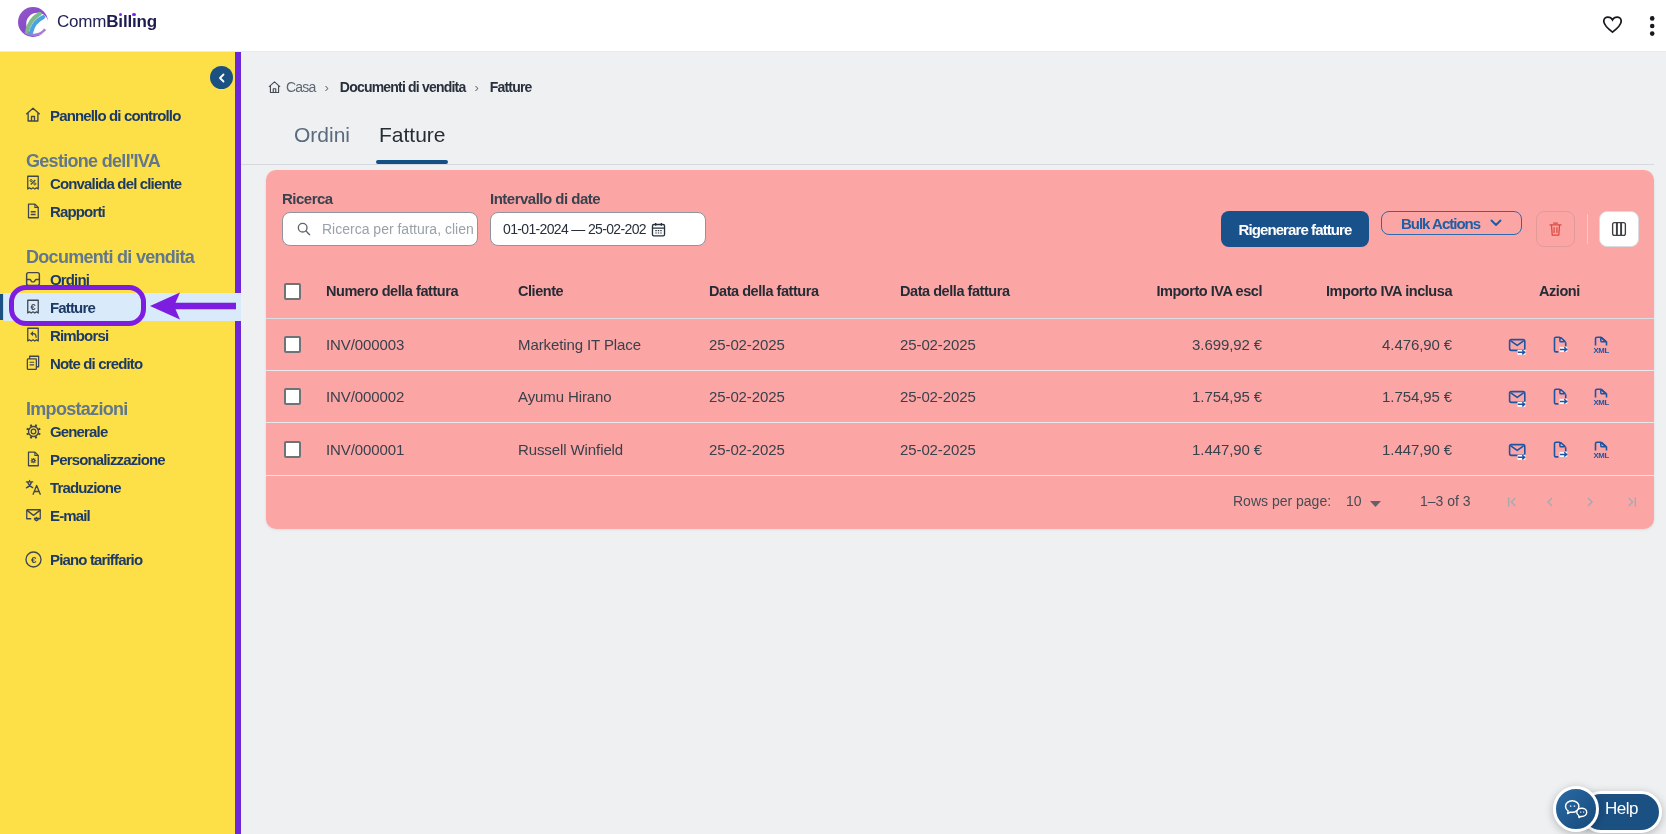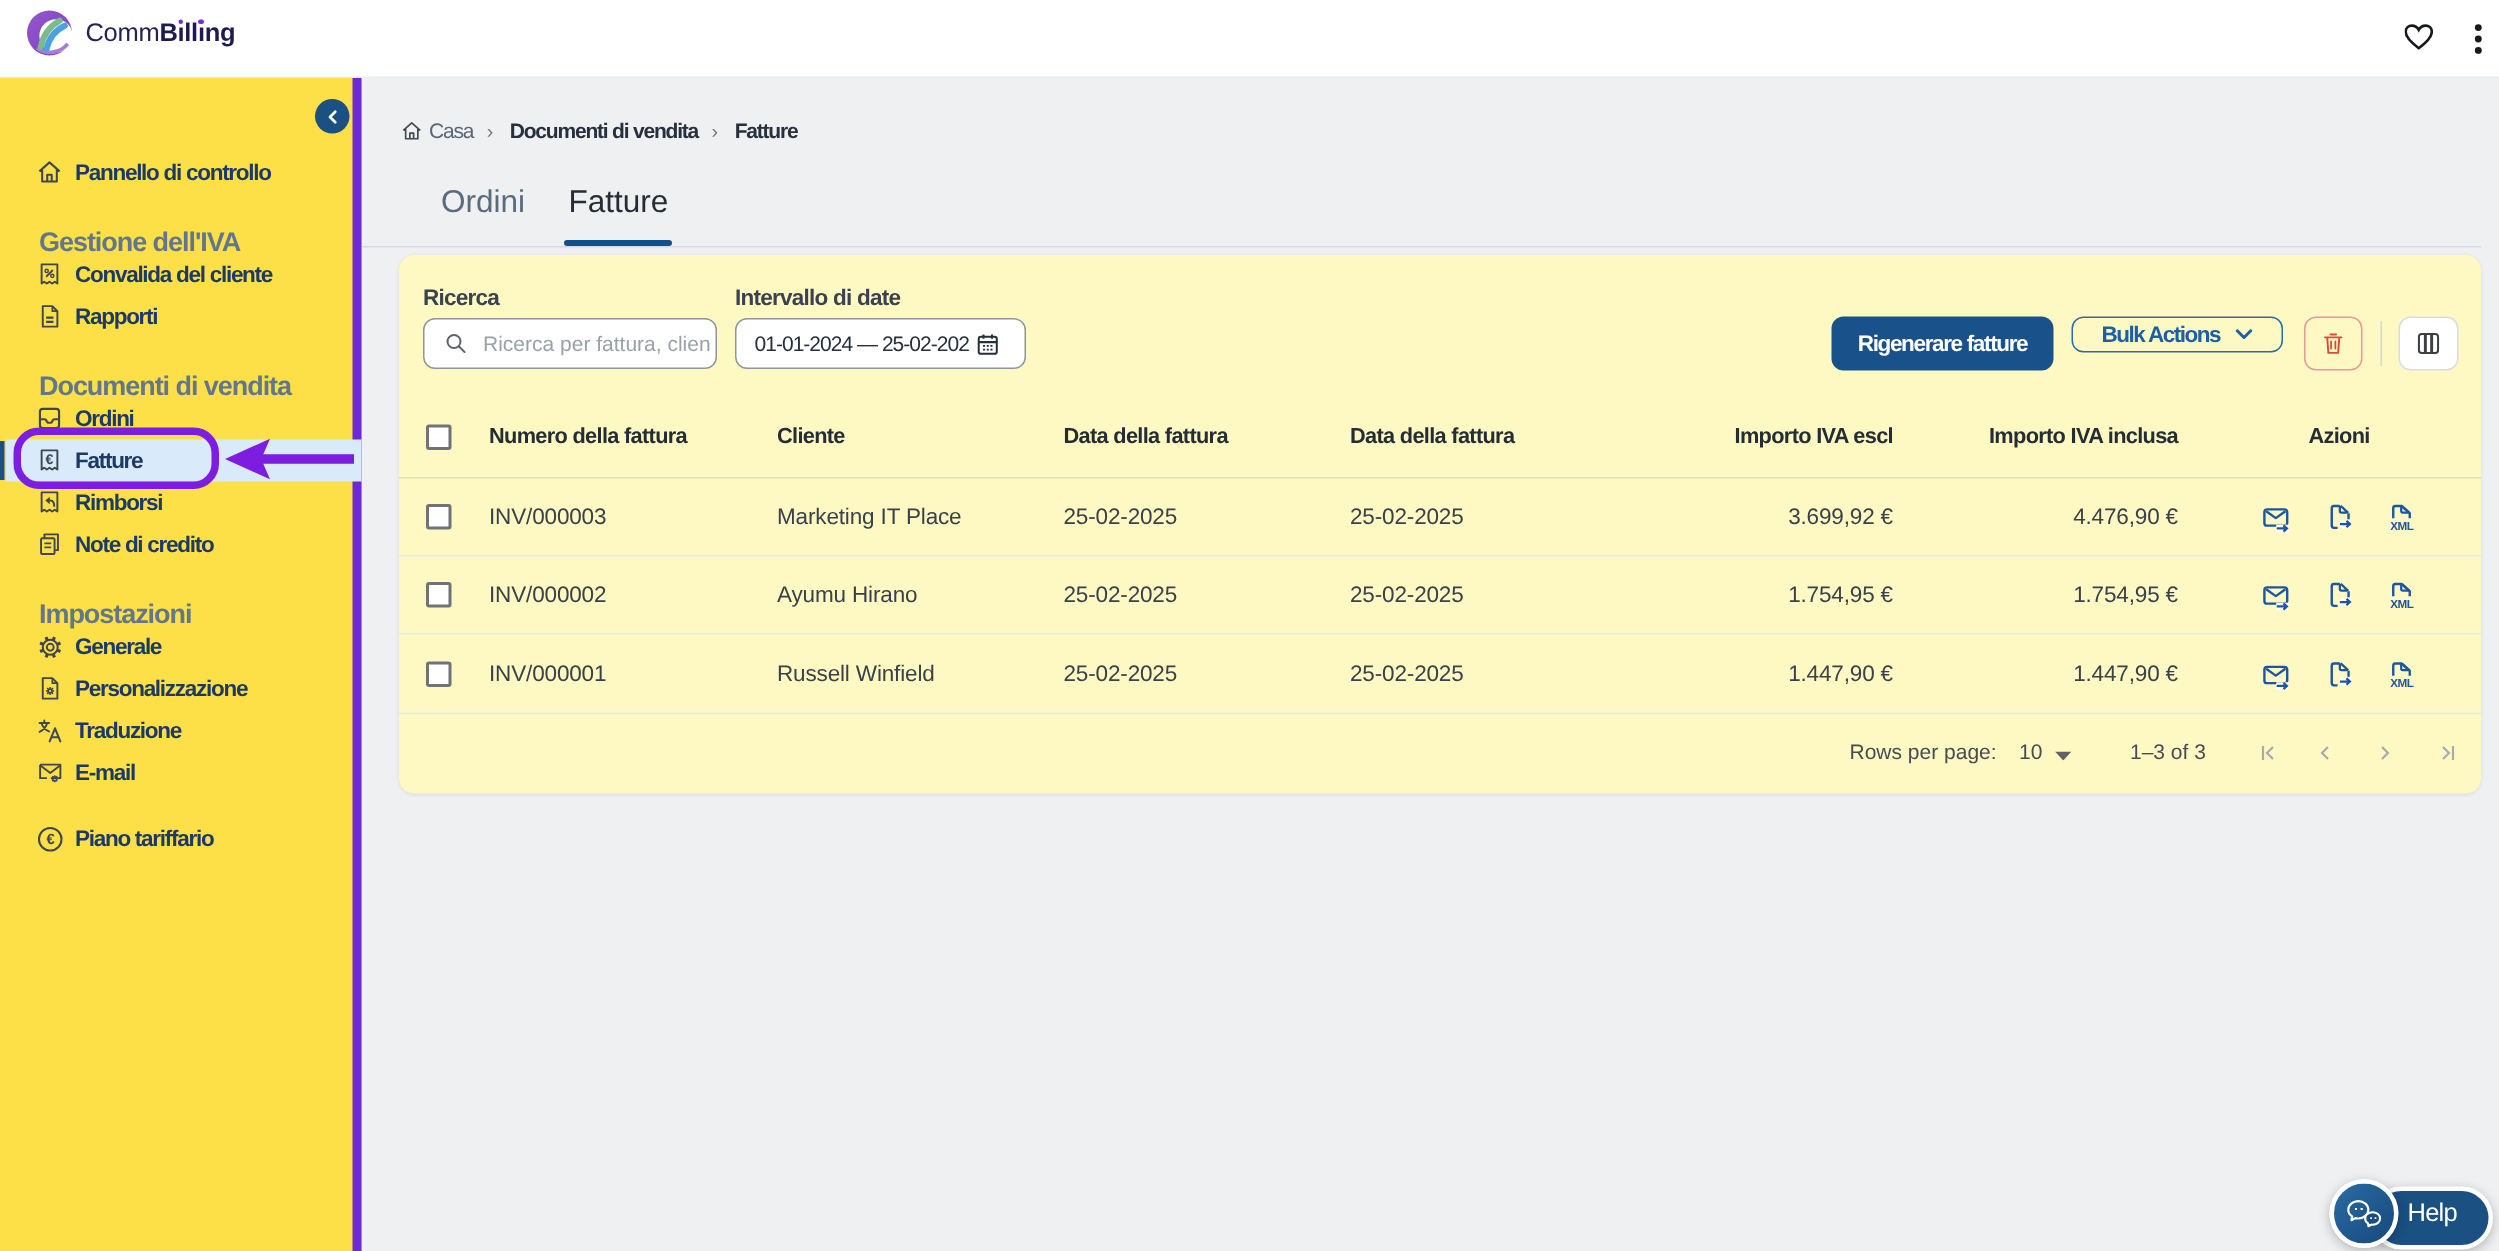--- a/index.html
+++ b/index.html
@@ -25,21 +25,21 @@
   #hlbar { position:absolute; left:0; top:242px; width:3px; height:26px; background:#1b5083; }
   #annotbox { position:absolute; left:9px; top:233px; width:137px; height:41px; border:5px solid #7d1de0; border-radius:17px; z-index:5; }
   
   #main { position:absolute; left:241px; top:52px; width:1425px; height:782px; }
   #breadcrumb { position:absolute; left:26px; top:25px; height:18px; display:flex; align-items:flex-end; font-size:14px; letter-spacing:-0.8px; color:#5d6774; }
   #breadcrumb .sep { margin:0 11px 0 9px; color:#75797e; font-size:13px; letter-spacing:0; }
   #breadcrumb .bold { font-weight:700; color:#27303c; }
   .tab { position:absolute; top:71px; font-size:21px; }
   #tabline { position:absolute; left:0; top:112px; width:1413px; height:1px; background:#d6dae0; }
   #tabunderline { position:absolute; left:135px; top:108px; width:72px; height:4px; border-radius:3px; background:#155084; }
-  #card { position:absolute; left:25px; top:118px; width:1388px; height:359px; background:#fef9c3; border-radius:10px; box-shadow:0 1px 3px rgba(0,0,0,.08); }
+  #card { position:absolute; left:25px; top:118px; width:1388px; height:359px; background:#fca5a5; border-radius:10px; box-shadow:0 1px 3px rgba(0,0,0,.08); }
   .flabel { position:absolute; top:20px; font-size:15px; font-weight:700; letter-spacing:-0.5px; color:#39424e; }
   .finput { position:absolute; top:42px; height:34px; border:1px solid #8f959c; border-radius:8px; background:#fff; display:flex; align-items:center; }
   
   .tline { position:absolute; left:0; width:1388px; height:1px; background:#e7e9ec; }
   .cell { position:absolute; font-size:15px; letter-spacing:-0.1px; color:#39414b; white-space:nowrap; }
   .hcell { font-weight:700; font-size:14.5px; letter-spacing:-0.45px; color:#242c35; }
   .r { text-align:right; }
   .cbx { position:absolute; left:18px; width:17px; height:17px; border:2px solid #6e7378; border-radius:2px; background:#fff; }
   
   #pager { position:absolute; left:0; top:305px; width:1388px; height:54px; font-size:15px; color:#454c54; }
@@ -212,21 +212,21 @@
   <div id="card">
     <div class="flabel" style="left:16px">Ricerca</div>
     <div class="finput" style="left:16px;width:196px">
       <svg width="16" height="16" viewBox="0 0 24 24" style="margin-left:13px">
           <circle cx="10" cy="10" r="6.5" fill="none" stroke="#5f6368" stroke-width="2"></circle>
           <path d="M15 15 L20.5 20.5" stroke="#5f6368" stroke-width="2" stroke-linecap="round"></path>
         </svg>
       <span style="margin-left:10px;font-size:14px;color:#9aa1a8;overflow:hidden;white-space:nowrap;width:152px">Ricerca per fattura, client</span>
     </div>
     <div class="flabel" style="left:224px">Intervallo di date</div>
-    <div class="finput" style="left:224px;width:194px">
+    <div class="finput" style="left:224px;width:216px">
       <span style="margin-left:12px;font-size:14px;letter-spacing:-0.65px;color:#272f3a;white-space:nowrap">01-01-2024 — 25-02-202</span>
       <svg width="17" height="17" viewBox="0 0 24 24" style="margin-left:4px">
           <rect x="3.5" y="5" width="17" height="16" rx="2" fill="none" stroke="#272f3a" stroke-width="1.9"></rect>
           <path d="M8 2.8 v4 M16 2.8 v4 M3.5 10 h17" stroke="#272f3a" stroke-width="1.9"></path>
           <path d="M7.5 13.5 h2 M11 13.5 h2 M14.5 13.5 h2 M7.5 17 h2 M11 17 h2 M14.5 17 h2" stroke="#272f3a" stroke-width="1.6"></path>
         </svg>
     </div>
 
     <div style="position:absolute;left:955px;top:41px;width:148px;height:36px;background:#19518a;border-radius:8px;color:#fff;font-weight:700;font-size:15px;letter-spacing:-0.9px;display:flex;align-items:center;justify-content:center">Rigenerare fatture</div>
     <div style="position:absolute;left:1115px;top:41px;width:141px;height:24px;border:1.5px solid #2c6bab;border-radius:8px;color:#1d5fa6;font-weight:700;font-size:15px;letter-spacing:-1px;display:flex;align-items:center;justify-content:center">Bulk Actions

